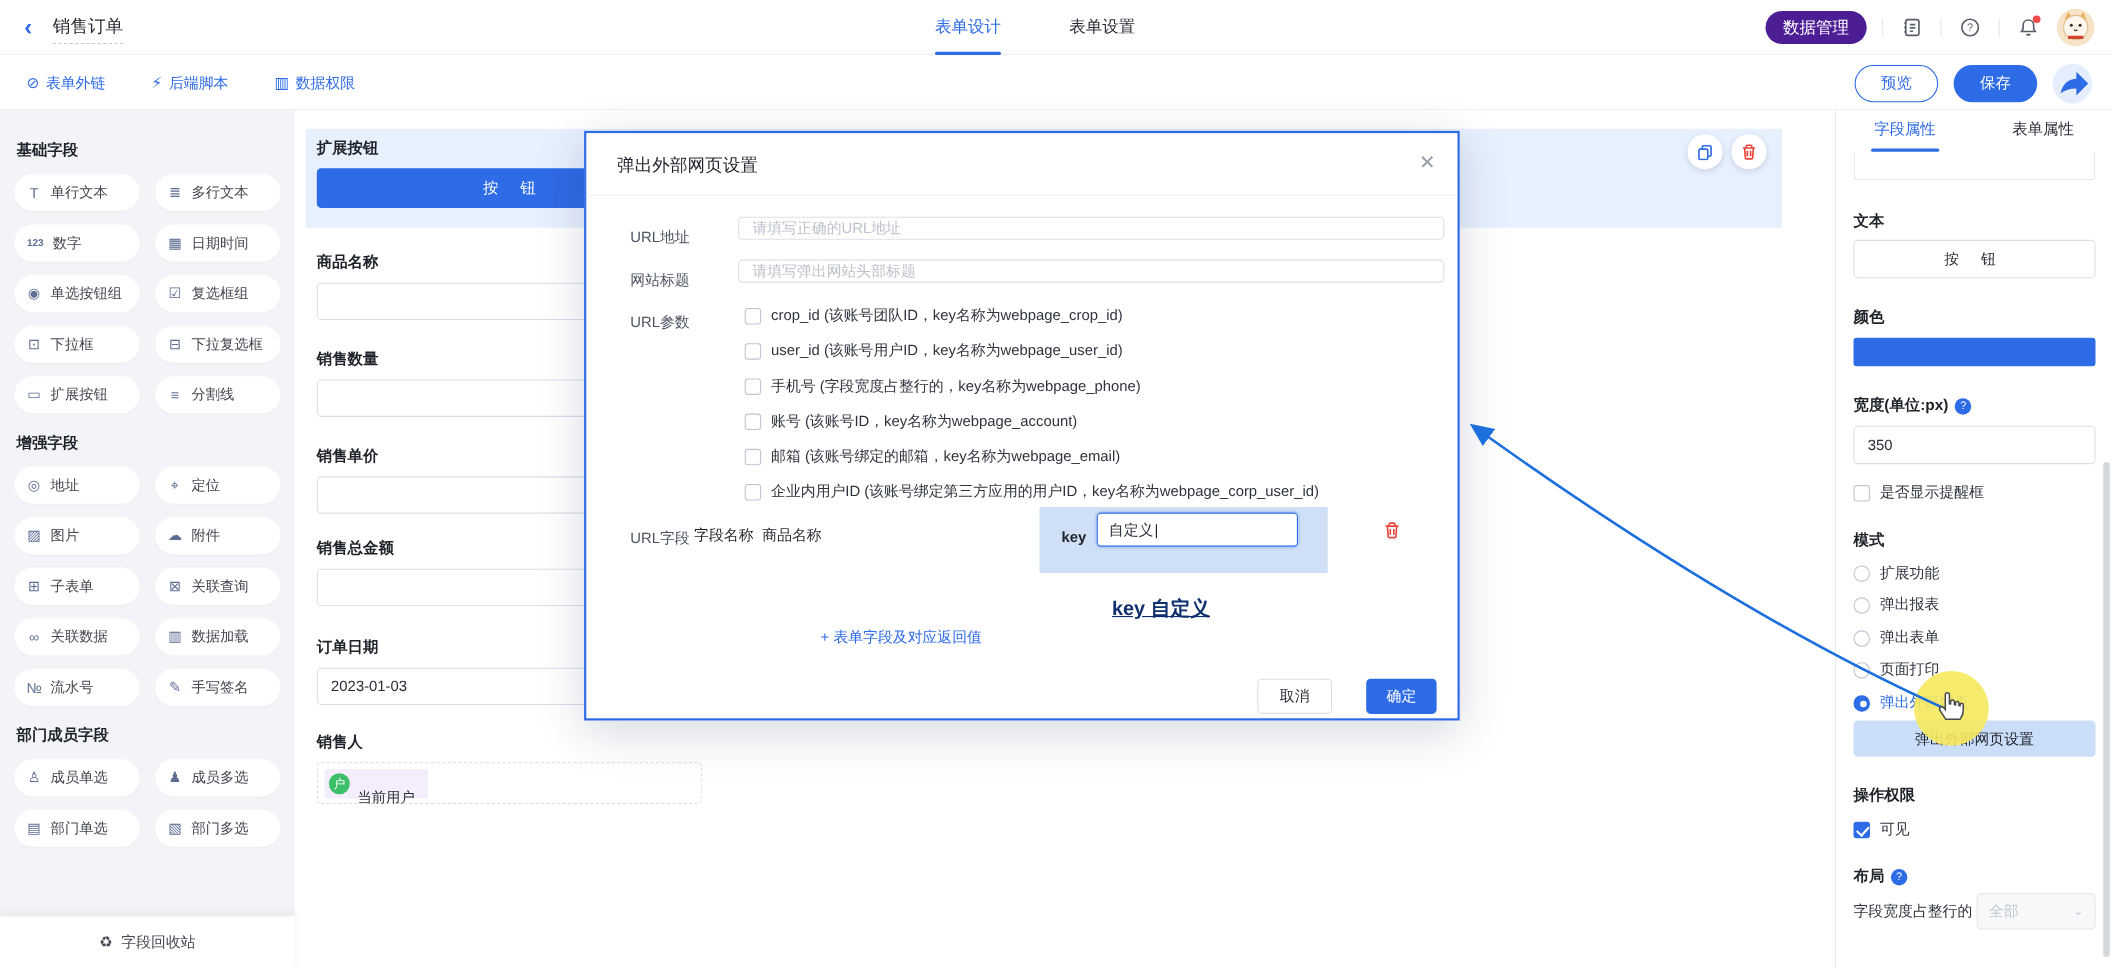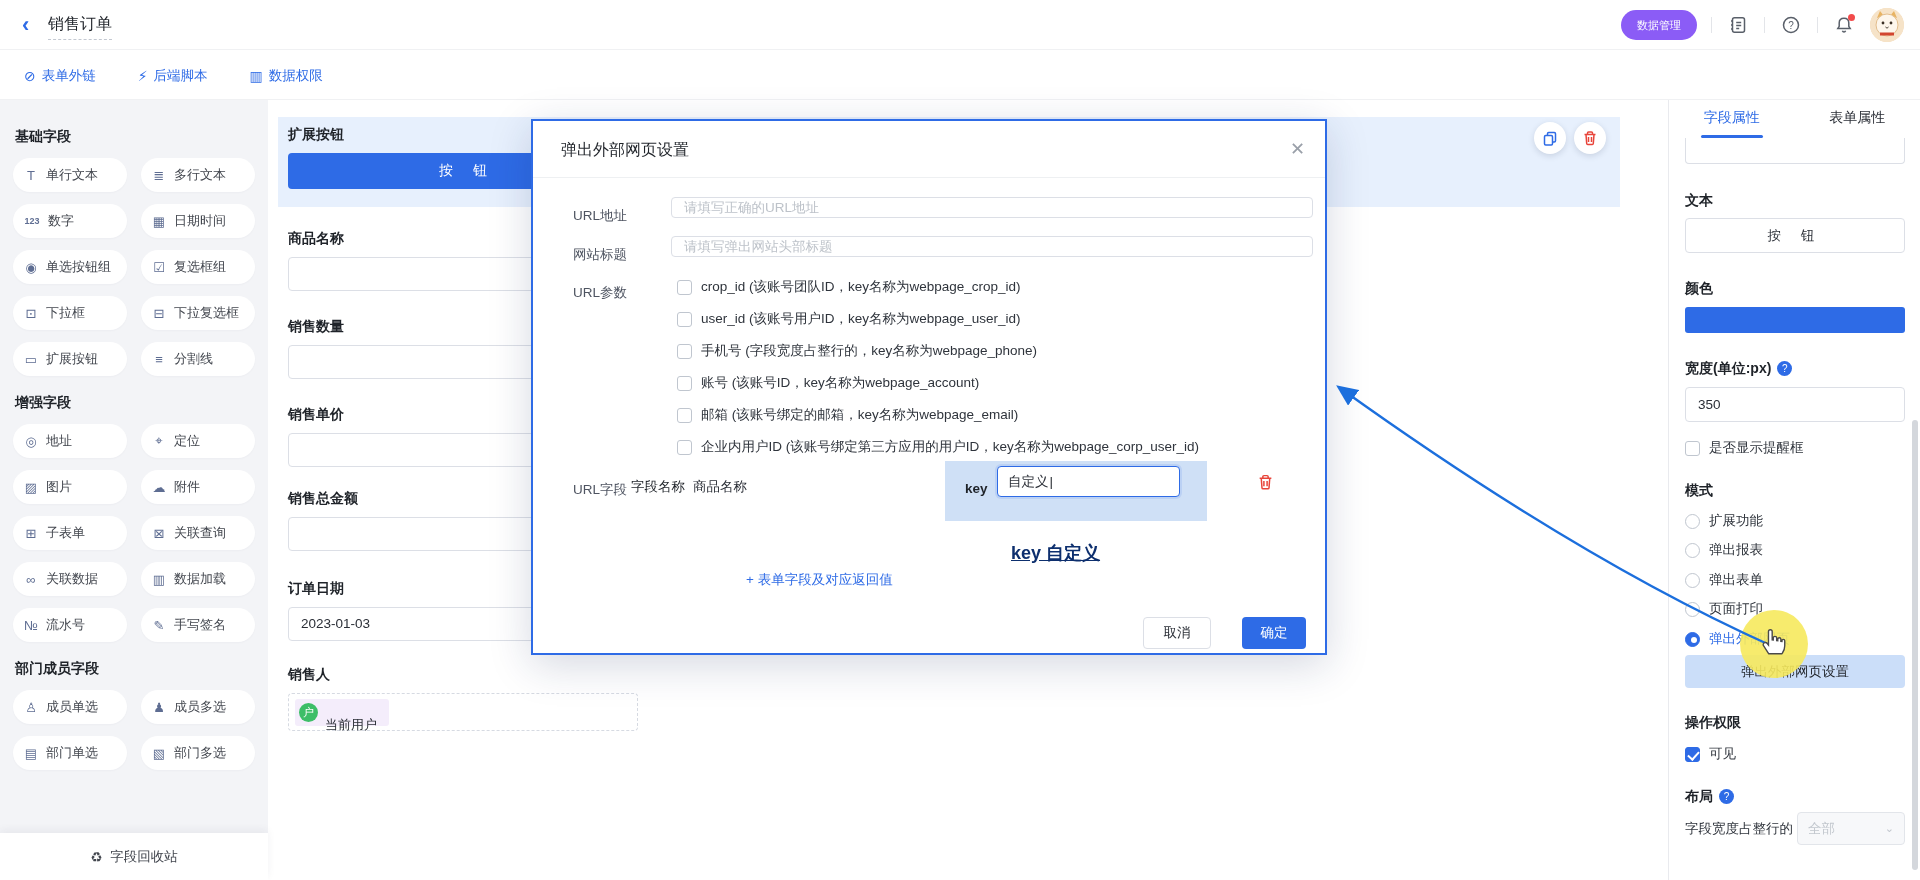--- a/index.html
+++ b/index.html
@@ -10,22 +10,22 @@
   .app-header { position:absolute; left:0; top:0; width:1920px; height:50px; background:#fff;
     border-bottom:1px solid #f0f1f3; z-index:30; }
   .back-ic { position:absolute; left:22px; top:12px; font-size:22px; color:#2e6be6; font-weight:bold; cursor:pointer; line-height:26px;}
   .doc-title { position:absolute; left:48px; top:14px; font-size:16px; color:#1f2329;
     border-bottom:1px dashed #c3c8d1; padding-bottom:4px; }
   .top-tabs { position:absolute; left:850px; top:0; height:50px; display:flex; gap:62px; }
   .top-tab { height:50px; line-height:50px; font-size:15px; color:#2a2e36; cursor:pointer; position:relative;}
   .top-tab.active { color:#2e6be6; }
   .top-tab.active .tab-underline { position:absolute; left:0; right:0; bottom:0; height:3px; background:#2e6be6; border-radius:2px;}
   .hdr-right { position:absolute; right:16px; top:0; height:50px; display:flex; align-items:center; gap:14px;}
-  .pill-green { background:#8b5cf6; color:#fff; border:none; border-radius:15px; height:30px; padding:0 16px;
-    font-size:11px; cursor:pointer; font-family:inherit;}
+  .pill-green { background:#4c1d95; color:#fff; border:none; border-radius:15px; height:30px; padding:0 16px;
+    font-size:15px; cursor:pointer; font-family:inherit;}
   .vsep { width:1px; height:16px; background:#e3e5e9; }
   .hicon { width:24px; height:24px; display:flex; align-items:center; justify-content:center; cursor:pointer; position:relative;}
   .hicon svg { width:20px; height:20px; }
   .bell-dot { position:absolute; right:1px; top:1px; width:7px; height:7px; background:#f24b4b; border-radius:50%;}
   .avatar { width:34px; height:34px; border-radius:50%; overflow:hidden; cursor:pointer; background:#f3dcbb;}
 
   
   .sub-toolbar { position:absolute; left:0; top:51px; width:1920px; height:49px; background:#fff;
     border-bottom:1px solid #f0f1f3; z-index:29; }
   .tb-links { position:absolute; left:24px; top:0; height:49px; display:flex; gap:42px; align-items:center;}
@@ -146,20 +146,28 @@
 
   
   .overlay { position:absolute; left:0; top:0; width:1920px; height:880px; z-index:60; pointer-events:none;}
 </style>
 </head>
 <body>
 
 <div class="app-header">
   <span class="back-ic">‹</span>
   <span class="doc-title">销售订单</span>
+  <div class="top-tabs">
+    <div class="top-tab active">
+      <span>表单设计</span><span class="tab-underline"></span>
+    </div>
+    <div class="top-tab">
+      <span>表单设置</span>
+    </div>
+  </div>
   <div class="hdr-right">
     <button class="pill-green">数据管理</button>
     <span class="vsep"></span>
     <span class="hicon">
       <svg viewBox="0 0 20 20" fill="none" stroke="#595f69" stroke-width="1.5">
           <rect x="4.5" y="2.8" width="12" height="14.4" rx="2"></rect>
           <path d="M8.2 7.4h5M8.2 10.4h5M8.2 13.4h3"></path>
           <path d="M3 6h2M3 10h2M3 14h2" stroke-width="1.3"></path>
         </svg>
     </span>
@@ -200,20 +208,29 @@
       <span>表单外链</span>
     </span>
     <span class="tb-link">
       <span class="ic">⚡</span>
       <span>后端脚本</span>
     </span>
     <span class="tb-link">
       <span class="ic">▥</span>
       <span>数据权限</span>
     </span>
+  </div>
+  <div class="tb-right">
+    <button class="btn-preview">预览</button>
+    <button class="btn-save">保存</button>
+    <button class="btn-share">
+      <svg viewBox="0 0 20 20">
+          <path d="M4 15c1-5.5 5-7.5 8-7.5V4l6 6-6 6v-3.5c-3 0-6 .8-8 2.5z" fill="#2e6be6"></path>
+        </svg>
+    </button>
   </div>
 </div>
 
 <div class="sidebar">
   <div class="side-sec-title">基础字段</div>
   <div class="side-grid">
     <div class="fi">
         <span class="fi-ic">T</span>
         <span>单行文本</span>
       </div>

